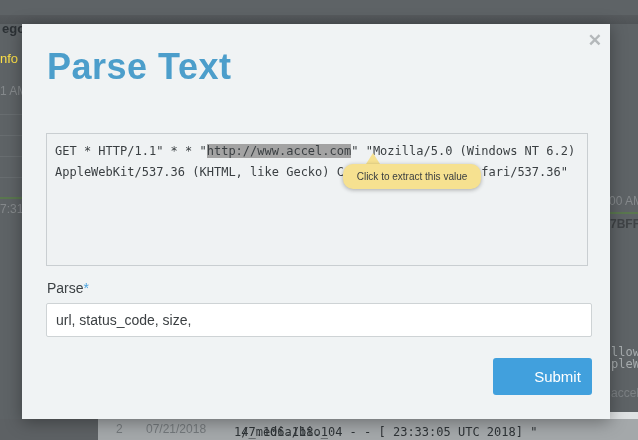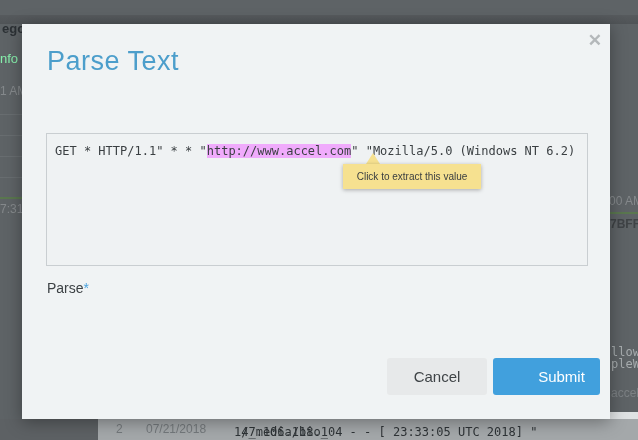--- a/index.html
+++ b/index.html
@@ -7,64 +7,64 @@
   .screen {
     position:relative; width:638px; height:440px; overflow:hidden;
     background:#5e6366;
     font-family:"Liberation Sans", sans-serif;
   }
   
   .top-band { position:absolute; left:0; top:15px; width:638px; height:9px;
     background:linear-gradient(#565a5d,#505457); }
   .frag { position:absolute; font-size:12px; color:#85898c; white-space:nowrap; }
   .frag.bold { font-weight:bold; font-size:13px; color:#2c3135; }
-  .frag.link { color:#86efac; font-size:13px; }
+  .frag.link { color:#fde047; font-size:13px; }
   .frag.mono { font-family:"DejaVu Sans Mono", monospace; color:#a7acae; }
   .frag.dark { color:#3f4346; font-weight:bold; }
   .hline { position:absolute; height:1px; background:#686d70; }
   .greenline { position:absolute; height:2px; background:#5a774f; }
   .light-band { position:absolute; left:548px; top:412px; width:90px; height:7px; background:#dfe2e3; }
   .bottom-row { position:absolute; left:0; top:419px; width:638px; height:21px; background:#5d6164; }
   .bottom-row .row-bg { position:absolute; left:98px; top:0; width:540px; height:21px; background:#a4a8aa; }
   .bottom-row span { position:absolute; top:3px; font-size:12px; }
   .row-num, .row-date { color:#74797c; }
   .row-log { font-family:"DejaVu Sans Mono", monospace; color:#2e3336; white-space:pre; }
   .row-log .hl { background:#b3a263;margin-top:24px; }
   
   .modal {
     position:absolute; left:22px; top:24px; width:588px; height:395px;
     background:#f0f3f4; box-shadow:0 3px 16px rgba(0,0,0,0.35);
   }
   .close-x { position:absolute; top:8px; right:8px; font-size:17px; font-weight:bold;
     color:#b4b8ba; cursor:pointer; line-height:1; }
-  .dlg-title { position:absolute; left:25px; top:22px; font-size:27px; font-weight:400;
+  .dlg-title { position:absolute; left:25px; top:22px; font-size:36px; font-weight:700;
     color:#4c9ecb; letter-spacing:0.5px; }
   .dlg-instruction { position:absolute; left:25px; top:71px; font-size:14px; color:#3d4245; }
   .sample-box { position:absolute; left:24px; top:109px; width:542px; height:133px;
     background:#eff2f3; border:1px solid #c9ced1; }
   .sample-line { position:relative; padding:0 8px; white-space:pre;
     font-family:"DejaVu Sans Mono", monospace; font-size:12px; line-height:21px; color:#3a3f42; }
   .sample-box .lines { padding-top:7px; }
-  .sel { background:#f0abfc; cursor:pointer; }
+  .sel { background:#a3a3a3; cursor:pointer; }
   .tooltip { position:absolute; left:321px; top:140px; width:138px; height:25px;
-    background:#f6e190; border-radius:0; box-shadow:0 1px 4px rgba(0,0,0,0.3);
+    background:#f6e190; border-radius:10px; box-shadow:0 1px 4px rgba(0,0,0,0.3);
     font-size:10px; line-height:25px; text-align:center; color:#3a3e41;
     white-space:nowrap; z-index:5; cursor:pointer; }
   .tooltip-arrow { position:absolute; left:344px; top:129px; width:0; height:0; z-index:5;
     border-left:7px solid transparent; border-right:7px solid transparent;
     border-bottom:11px solid #f6e190; }
   .fields-label { position:absolute; left:25px; top:256px; font-size:14px; color:#3d4245; }
   .fields-label .req { color:#4ba3de; }
   .fields-input { position:absolute; left:24px; top:279px; width:546px; height:34px;
     background:#ffffff; border:1px solid #ced3d5; border-radius:2px;
     padding:0 9px; font-size:14px; color:#3c4043; font-family:"Liberation Sans",sans-serif; }
   .btn { position:absolute; top:334px; height:37px; border:none; border-radius:3px;
     font-size:15px; font-family:"Liberation Sans",sans-serif; cursor:pointer; }
   .btn-cancel { left:365px; width:100px; background:#e7e9ea; color:#3f4447; }
-  .btn-submit { left:471px; width:107px; background:#41a0dd; color:#ffffff;padding-left:30px; }
+  .btn-submit { left:471px; width:99px; background:#41a0dd; color:#ffffff;padding-left:30px; }
 </style>
 </head>
 <body>
 
 <div class="screen">
 
   <div>
     <div class="top-band"></div>
     <div class="frag bold" style="left:2px; top:21px;">ego</div>
     <div class="frag link" style="left:0; top:51px;">nfo</div>
@@ -91,25 +91,26 @@
     </div>
   </div>
 
   <div class="modal">
     <div class="close-x">✕</div>
     <div class="dlg-title">Parse Text</div>
 
     <div class="sample-box">
       <div class="lines">
         <div class="sample-line"><span>GET * HTTP/1.1" * * "</span><span class="sel">http://www.accel.com</span><span>" "Mozilla/5.0 (Windows NT 6.2)</span></div>
+        <div class="sample-line"><span>AppleWebKit/537.36 (KHTML, like Gecko) C</span><span>                   </span><span>fari/537.36"</span></div>
       </div>
     </div>
 
     <div class="tooltip-arrow"></div>
     <div class="tooltip">Click to extract this value</div>
 
     <div class="fields-label"><span>Parse</span><span class="req">*</span></div>
+    <input class="fields-input" type="text" value="url, status_code, size," style="">
 
-    <button class="btn btn-cancel">Cancel</button>
     <button class="btn btn-submit">Submit</button>
   </div>
 
 </div>
 
 </body></html>

